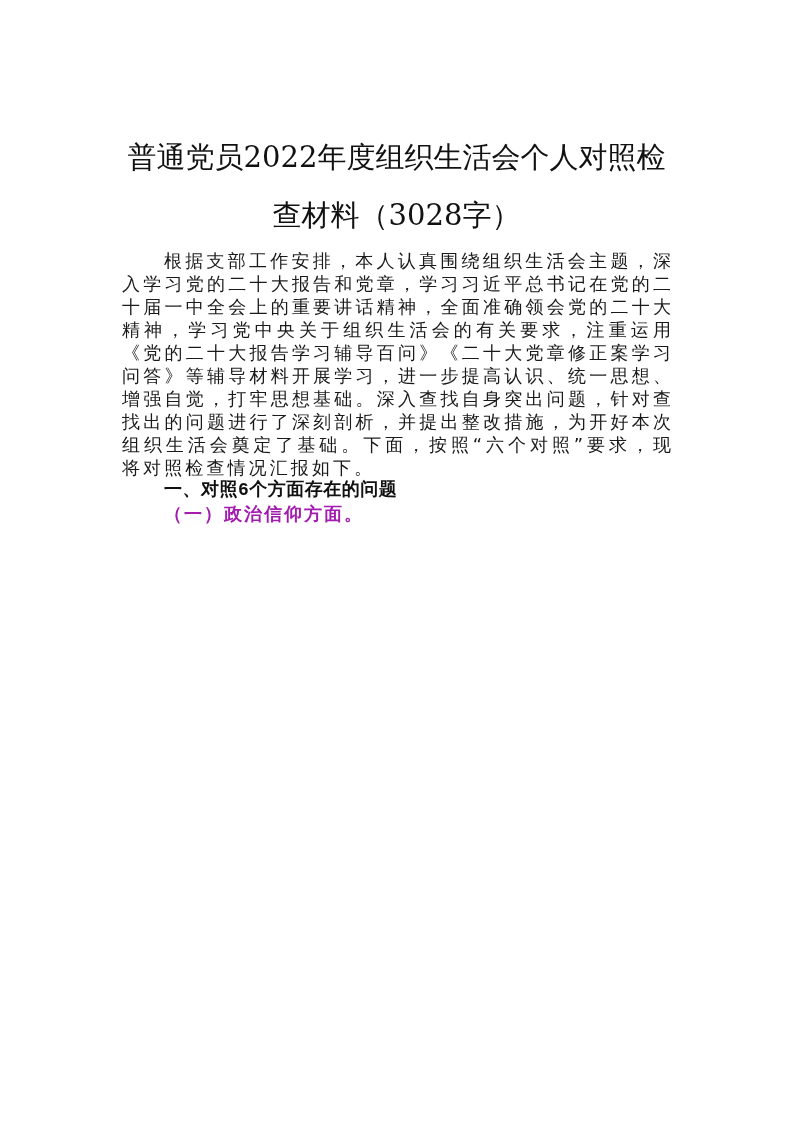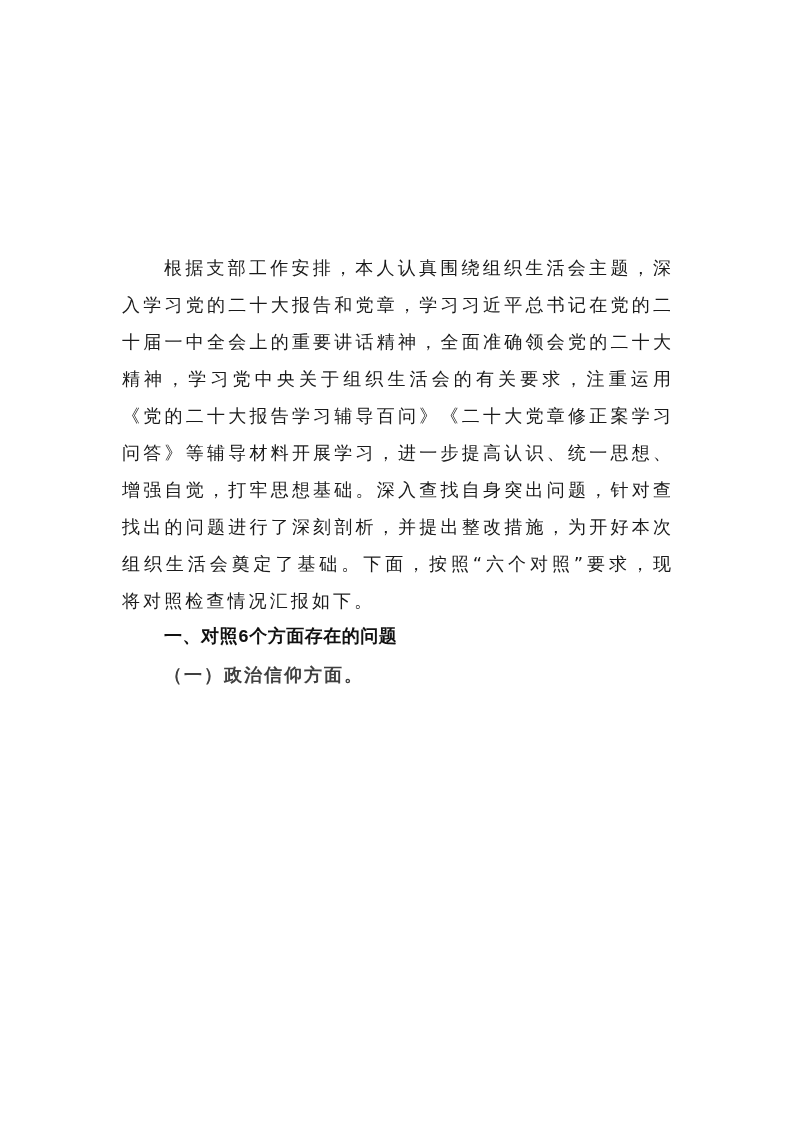--- a/index.html
+++ b/index.html
@@ -34,21 +34,21 @@
     letter-spacing: 0px;
   }
   .title .line { display: block; white-space: nowrap; }
   .body {
     position: absolute;
     left: 122px;
     top: 249px;
     width: 552px;
     font-family: "DejaVu Sans", "Liberation Sans", sans-serif;
     font-size: 18px;
-    line-height: 37px;
+    line-height: 23px;
     color: #1a1a1a;
     letter-spacing: 3.1px;
   }
   .para {
     margin: 0;
     text-indent: 42px;
     text-align: justify;
     text-align-last: left;
     word-break: break-all;
   }
@@ -59,29 +59,31 @@
     font-weight: bold;
     letter-spacing: 0.5px;
     color: #111;
   }
   .heading2 {
     margin: 0;
     text-indent: 42px;
     font-family: "DejaVu Serif", "Liberation Serif", serif;
     font-weight: bold;
     letter-spacing: 2px;
-    color: #404040;
+    color: #a21caf;
   }
 </style>
 </head>
 <body>
 
 <div class="page">
 
   <div class="title">
+    <span class="line">普通党员2022年度组织生活会个人对照检</span>
+    <span class="line">查材料（3028字）</span>
   </div>
 
   <div class="body">
     <p class="para">根据支部工作安排，本人认真围绕组织生活会主题，深入学习党的二十大报告和党章，学习习近平总书记在党的二十届一中全会上的重要讲话精神，全面准确领会党的二十大精神，学习党中央关于组织生活会的有关要求，注重运用《党的二十大报告学习辅导百问》《二十大党章修正案学习问答》等辅导材料开展学习，进一步提高认识、统一思想、增强自觉，打牢思想基础。深入查找自身突出问题，针对查找出的问题进行了深刻剖析，并提出整改措施，为开好本次组织生活会奠定了基础。下面，按照“六个对照”要求，现将对照检查情况汇报如下。</p>
     <p class="heading1">一、对照6个方面存在的问题</p>
     <p class="heading2">（一）政治信仰方面。</p>
   </div>
 
 </div>
 

